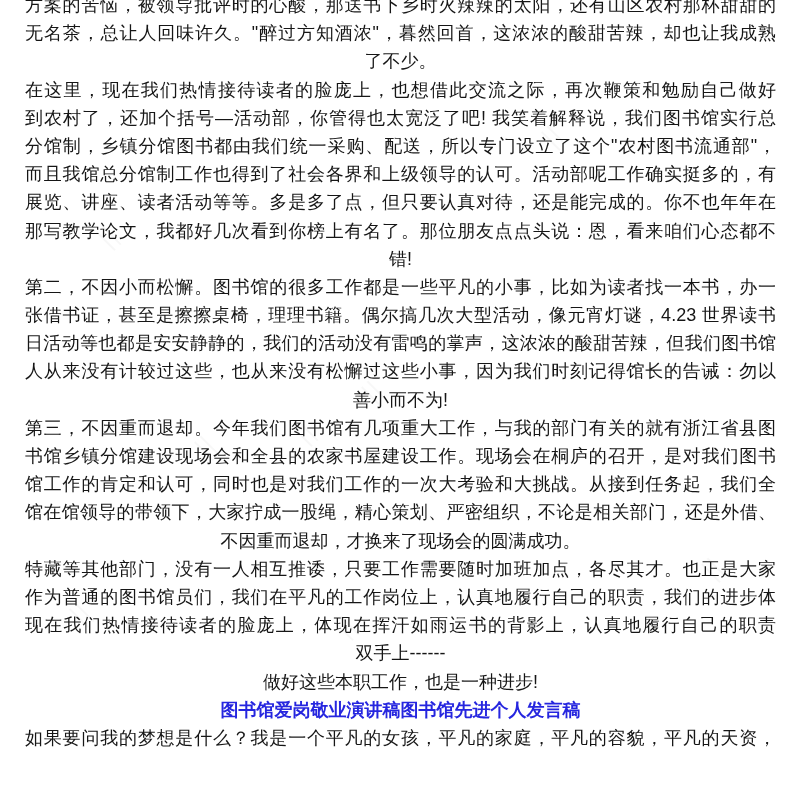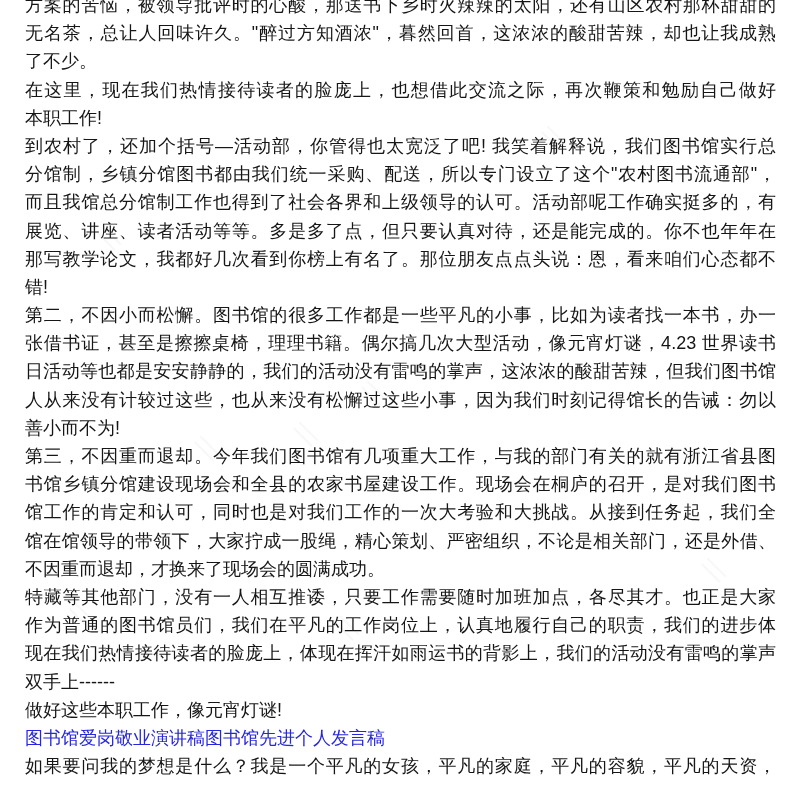--- a/index.html
+++ b/index.html
@@ -23,32 +23,33 @@
     box-sizing: border-box;
     font-size: 18px;
     line-height: 28.2px;
     color: var(--text-color, #161616);
     letter-spacing: 0;
   }
   .line {
     height: 28.2px;
     overflow: hidden;
     word-break: break-all;
-    text-align: left;
+    text-align: center;
     white-space: normal;
   }
   
   .line.j {
     text-align: justify;
     text-align-last: justify;
     text-justify: inter-character;
   }
   .line.link {
     color: var(--link-color, #2626df);
     cursor: pointer;
+    font-weight: bold;
   }
   
   .wm {
     position: absolute;
     width: 26px;
     height: 22px;
     opacity: 0.07;
     transform: rotate(45deg);
     pointer-events: none;
   }
@@ -73,37 +74,36 @@
 <div class="wm" style="left:360px; top:383px;"></div>
 <div class="wm" style="left:68px;  top:605px;"></div>
 <div class="wm" style="left:333px; top:618px;"></div>
 <div class="wm" style="left:700px; top:560px;"></div>
 
 <div class="doc">
     <div class="line j">方案的苦恼，被领导批评时的心酸，那送书下乡时火辣辣的太阳，还有山区农村那杯甜甜的</div>
     <div class="line j">无名茶，总让人回味许久。"醉过方知酒浓"，暮然回首，这浓浓的酸甜苦辣，却也让我成熟</div>
     <div class="line">了不少。</div>
     <div class="line j">在这里，现在我们热情接待读者的脸庞上，也想借此交流之际，再次鞭策和勉励自己做好</div>
-    <div class="line">本职工作!</div>
     <div class="line j">到农村了，还加个括号—活动部，你管得也太宽泛了吧! 我笑着解释说，我们图书馆实行总</div>
     <div class="line j">分馆制，乡镇分馆图书都由我们统一采购、配送，所以专门设立了这个"农村图书流通部"，</div>
     <div class="line j">而且我馆总分馆制工作也得到了社会各界和上级领导的认可。活动部呢工作确实挺多的，有</div>
     <div class="line j">展览、讲座、读者活动等等。多是多了点，但只要认真对待，还是能完成的。你不也年年在</div>
     <div class="line j">那写教学论文，我都好几次看到你榜上有名了。那位朋友点点头说：恩，看来咱们心态都不</div>
     <div class="line">错!</div>
     <div class="line j">第二，不因小而松懈。图书馆的很多工作都是一些平凡的小事，比如为读者找一本书，办一</div>
     <div class="line j">张借书证，甚至是擦擦桌椅，理理书籍。偶尔搞几次大型活动，像元宵灯谜，4.23 世界读书</div>
     <div class="line j">日活动等也都是安安静静的，我们的活动没有雷鸣的掌声，这浓浓的酸甜苦辣，但我们图书馆</div>
     <div class="line j">人从来没有计较过这些，也从来没有松懈过这些小事，因为我们时刻记得馆长的告诫：勿以</div>
     <div class="line">善小而不为!</div>
     <div class="line j">第三，不因重而退却。今年我们图书馆有几项重大工作，与我的部门有关的就有浙江省县图</div>
     <div class="line j">书馆乡镇分馆建设现场会和全县的农家书屋建设工作。现场会在桐庐的召开，是对我们图书</div>
     <div class="line j">馆工作的肯定和认可，同时也是对我们工作的一次大考验和大挑战。从接到任务起，我们全</div>
     <div class="line j">馆在馆领导的带领下，大家拧成一股绳，精心策划、严密组织，不论是相关部门，还是外借、</div>
     <div class="line">不因重而退却，才换来了现场会的圆满成功。</div>
     <div class="line j">特藏等其他部门，没有一人相互推诿，只要工作需要随时加班加点，各尽其才。也正是大家</div>
     <div class="line j">作为普通的图书馆员们，我们在平凡的工作岗位上，认真地履行自己的职责，我们的进步体</div>
-    <div class="line j">现在我们热情接待读者的脸庞上，体现在挥汗如雨运书的背影上，我们的活动没有雷鸣的掌声</div>
+    <div class="line j">现在我们热情接待读者的脸庞上，体现在挥汗如雨运书的背影上，认真地履行自己的职责</div>
     <div class="line">双手上------</div>
-    <div class="line">做好这些本职工作，像元宵灯谜!</div>
+    <div class="line">做好这些本职工作，也是一种进步!</div>
     <div class="line link">图书馆爱岗敬业演讲稿图书馆先进个人发言稿</div>
     <div class="line j">如果要问我的梦想是什么？我是一个平凡的女孩，平凡的家庭，平凡的容貌，平凡的天资，</div>
   </div>
 
 </body></html>

